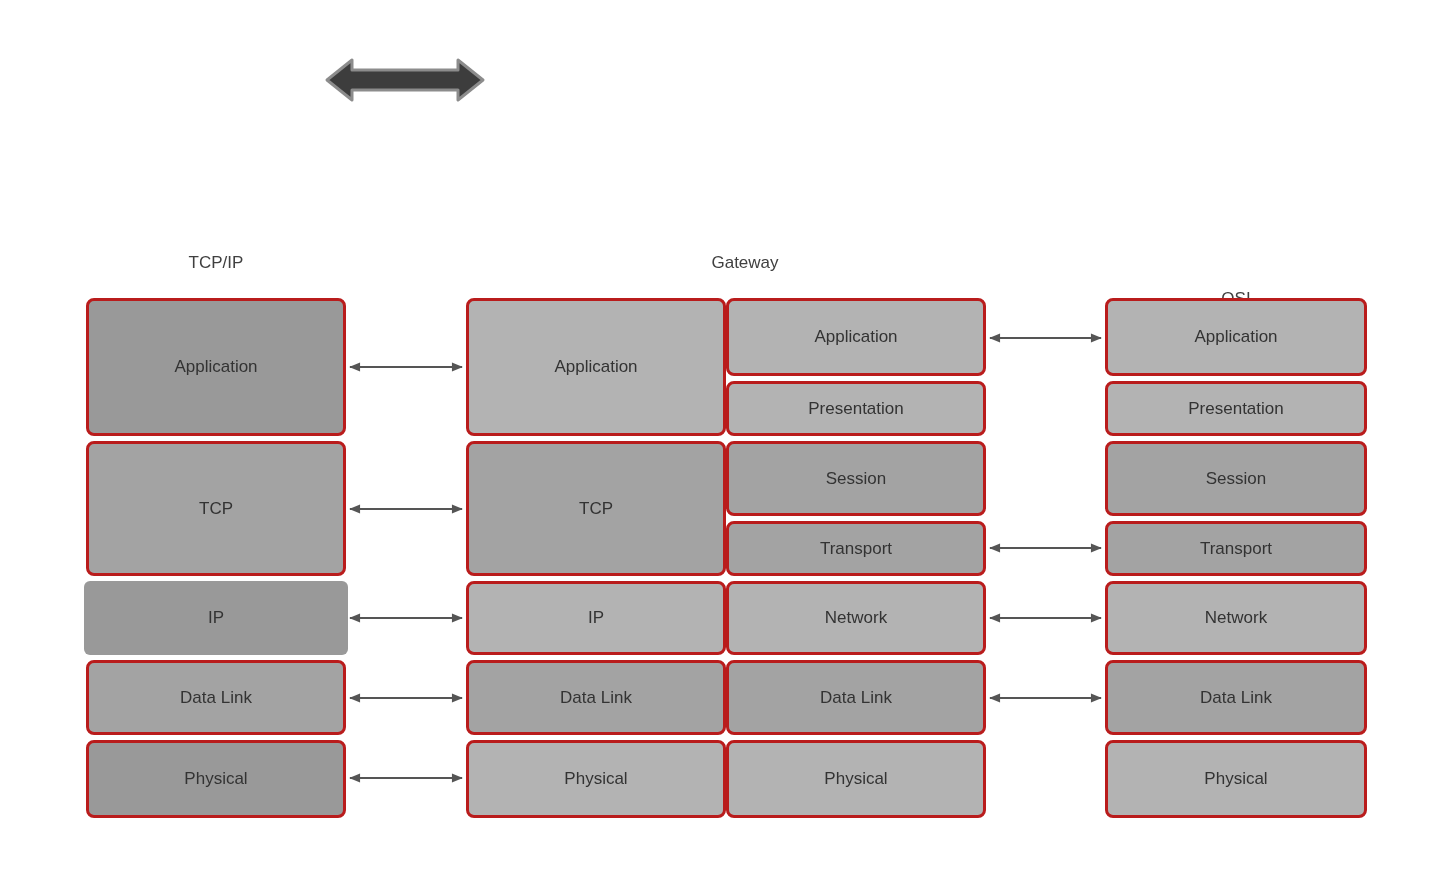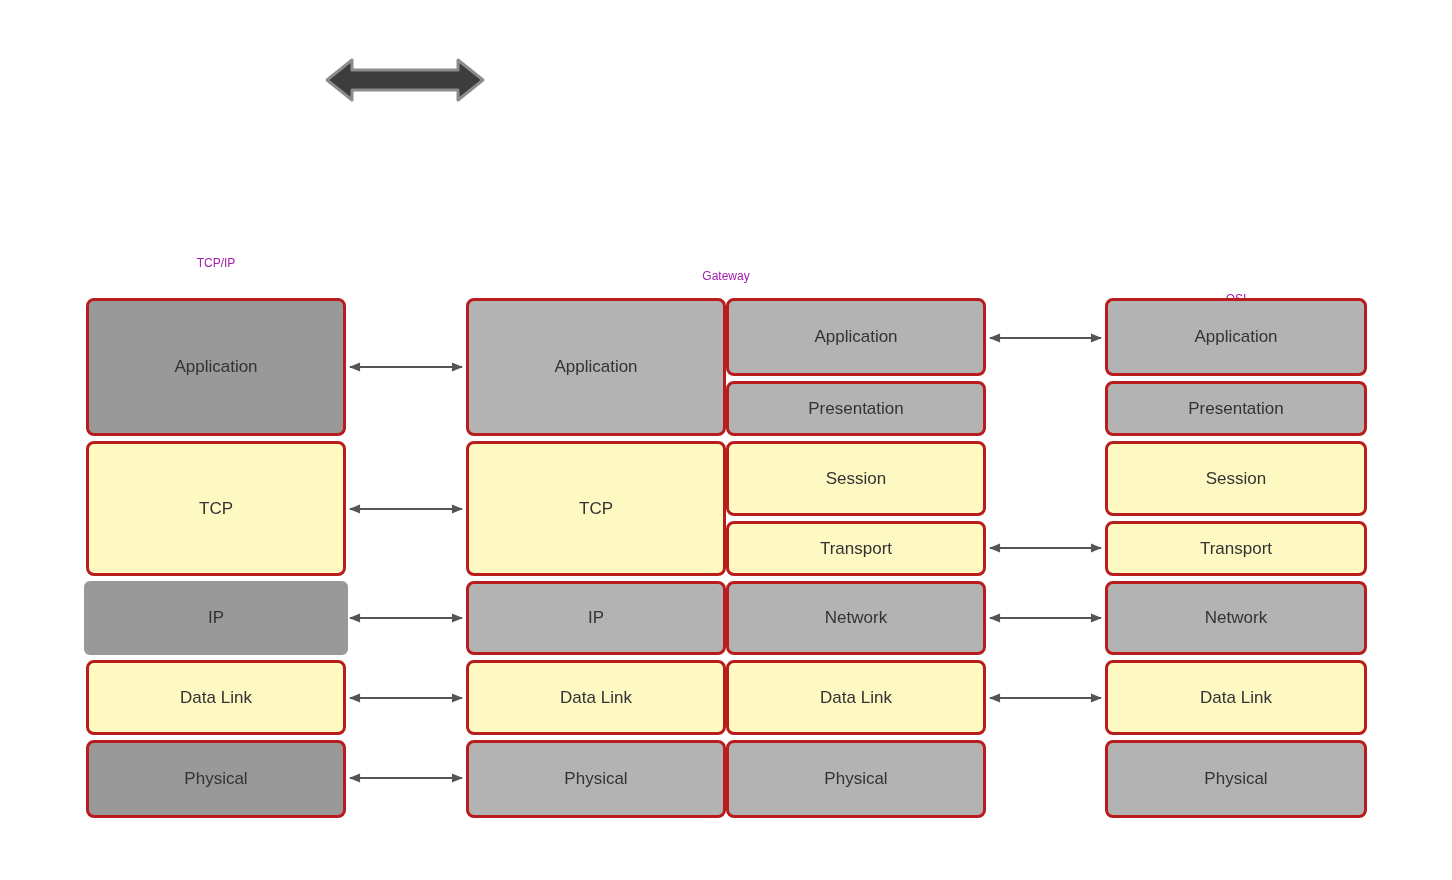--- a/index.html
+++ b/index.html
@@ -22,40 +22,40 @@
     width: 1452px;
     height: 880px;
     pointer-events: none;
   }
   .col-header {
     position: absolute;
     height: 26px;
     display: flex;
     align-items: center;
     justify-content: center;
-    font-size: 12px;
-    color: #a21caf;
+    font-size: 17px;
+    color: #404040;
     white-space: nowrap;
   }
   .box {
     position: absolute;
     box-sizing: border-box;
     border: 3px solid #b91c1c;
     border-radius: 8px;
     background: #ffffff;
     display: flex;
     align-items: center;
     justify-content: center;
     font-size: 17px;
     color: #333333;
     white-space: nowrap;
   }
   .box.dark  { background: #999999; }
   .box.light { background: #b3b3b3; }
-  .box.white { background: #fef9c3; }
+  .box.white { background: #a3a3a3; }
   .box.noborder {
     border: none;
     border-radius: 6px;
     left: 84px !important;
     width: 264px !important;
   }
 </style>
 </head>
 <body>
 
@@ -76,21 +76,21 @@
     <line x1="350" y1="698" x2="462" y2="698" stroke="#555555" stroke-width="2" marker-start="url(#ah)" marker-end="url(#ah)"></line>
     <line x1="350" y1="778" x2="462" y2="778" stroke="#555555" stroke-width="2" marker-start="url(#ah)" marker-end="url(#ah)"></line>
 
     <line x1="990" y1="338" x2="1101" y2="338" stroke="#555555" stroke-width="2" marker-start="url(#ah)" marker-end="url(#ah)"></line>
     <line x1="990" y1="548" x2="1101" y2="548" stroke="#555555" stroke-width="2" marker-start="url(#ah)" marker-end="url(#ah)"></line>
     <line x1="990" y1="618" x2="1101" y2="618" stroke="#555555" stroke-width="2" marker-start="url(#ah)" marker-end="url(#ah)"></line>
     <line x1="990" y1="698" x2="1101" y2="698" stroke="#555555" stroke-width="2" marker-start="url(#ah)" marker-end="url(#ah)"></line>
   </svg>
 
   <div class="col-header" style="left:86px; top:250px; width:260px;">TCP/IP</div>
-  <div class="col-header" style="left:466px; top:250px; width:520px;margin-top:13px;">Gateway</div>
+  <div class="col-header" style="left:485px; top:250px; width:520px;">Gateway</div>
   <div class="col-header" style="left:1105px; top:250px; width:262px;margin-top:36px;">OSI</div>
 
   <div class="box dark" style="left:86px; top:298px; width:260px; height:138px;">Application</div>
   <div class="box white" style="left:86px; top:441px; width:260px; height:135px;">TCP</div>
   <div class="box dark noborder" style="left:86px; top:581px; width:260px; height:74px;">IP</div>
   <div class="box white" style="left:86px; top:660px; width:260px; height:75px;">Data Link</div>
   <div class="box dark" style="left:86px; top:740px; width:260px; height:78px;">Physical</div>
 
   <div class="box light" style="left:466px; top:298px; width:260px; height:138px;">Application</div>
   <div class="box white" style="left:466px; top:441px; width:260px; height:135px;">TCP</div>

